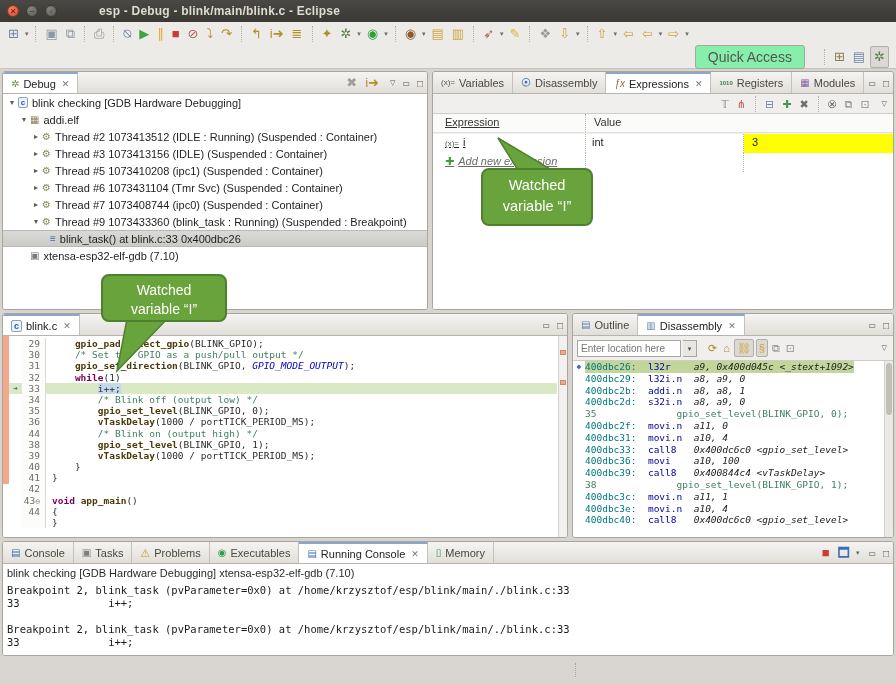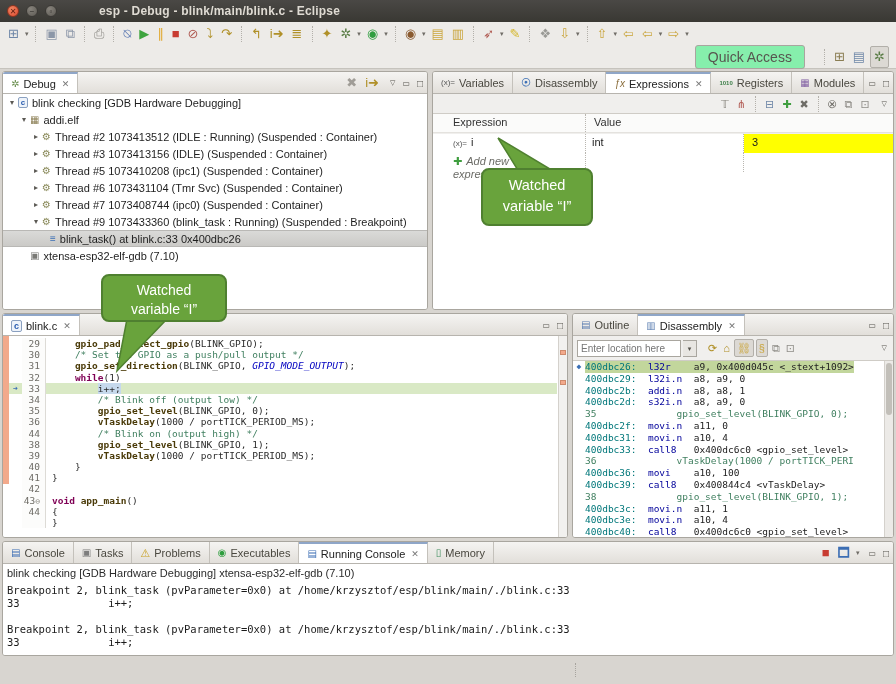--- a/index.html
+++ b/index.html
@@ -55,21 +55,21 @@
   .ti-c { display:inline-block; width:10px; height:11px; background:#eef3fa; border:1px solid #8aa0c0; border-radius:2px;
     color:#2a5db0; font-size:8px; line-height:10px; text-align:center; font-weight:bold; }
   .ti-elf { color:#8a7d52; } .ti-th { color:#8a8a5a; } .ti-fr { color:#3b6fb5; } .ti-gdb { color:#7a7a76; }
 
   
   .exptools { height:20px; background:#f0efed; border-bottom:1px solid #cfccc6; display:flex; align-items:center;
     justify-content:flex-end; padding-right:6px; }
   .exptools .tbi { font-size:11px; line-height:16px; }
   .exphead { display:flex; height:19px; background:#fbfbfa; font-size:11px; color:#333; border-bottom:1px solid #e4e2de; }
   .expbody { position:absolute; left:0; right:0; bottom:0; top:62px; background:#fff; font-size:11px; }
-  .ecol1 { width:153px; padding:2px 20px; border-right:1px dotted #b9b6b0; }
+  .ecol1 { width:153px; padding:2px 12px; border-right:1px dotted #b9b6b0;text-decoration:underline; }
   .ecol2 { width:158px; padding:2px 6px; border-right:1px dotted #b9b6b0; }
   .ecol3 { flex:1; padding:2px 8px; }
   .exprow { display:flex; height:19px; align-items:stretch; color:#1e1e1e; }
   .yellow { background:#ffff00; }
   .addrow { font-style:italic; color:#6b6b66; }
   .plus { color:#3f9e3f; font-weight:bold; font-style:normal; margin-right:4px; }
   .exicon { color:#555; font-size:8px; margin-right:4px; }
 
   
   .edbody { position:absolute; left:0; right:0; top:22px; bottom:0; background:#fff;
@@ -97,21 +97,21 @@
     padding:0 3px; font-family:inherit; }
   .locdd { width:14px; height:17px; border:1px solid #a9a69f; border-left:none; background:#e8e6e2;
     font-size:7px; color:#55534d; text-align:center; line-height:16px; }
   .distools .tbi { font-size:11px; line-height:16px; padding:0 2px; }
   .disbody { position:absolute; left:0; right:0; top:47px; bottom:0; background:#fff; overflow:hidden;
     font-family:"DejaVu Sans Mono","Liberation Mono",monospace; font-size:9.5px; }
   .dl { height:11.8px; line-height:11.8px; white-space:pre; display:flex; }
   .dmark { width:12px; flex:none; text-align:center; font-size:8px; color:#3b6fb5; }
   .dl.cur .dseg { background:#c2d69c; }
   .dl.cur .dmark::before { content:"◆"; }
-  .d-addr { color:#00777a; } .d-mn { color:#00009a; } .d-op { color:#222; } .d-src { color:#3f7f5f; }
+  .d-addr { color:#00777a; } .d-mn { color:#00009a; } .d-op { color:#222;font-style:italic; } .d-src { color:#3f7f5f; }
   .disscroll { position:absolute; right:0; top:47px; bottom:0; width:9px; background:#eceae7; border-left:1px solid #d4d1cc;}
   .disthumb { position:absolute; right:1px; top:2px; width:6px; height:52px; background:#c2bfb9; border-radius:3px;}
 
   
   .conbody { position:absolute; left:0; right:0; top:22px; bottom:0; background:#fff; overflow:hidden; }
   .contitle { font-size:11px; color:#2b2b2b; padding:3px 4px 5px 4px; }
   .conline { font-family:"DejaVu Sans Mono","Liberation Mono",monospace; font-size:10.5px; color:#1a1a1a;
     white-space:pre; height:13px; line-height:13px; padding-left:4px; }
 
   
@@ -395,21 +395,20 @@
     </div>
     <div class="disbody">
       <div class="dl cur"><span class="dmark"></span><span class="dseg"><span class="d-addr">400dbc26:  </span><span class="d-mn">l32r    </span><span class="d-op">a9, 0x400d045c &lt;_stext+1092&gt;</span></span></div>
       <div class="dl"><span class="dmark"></span><span class="dseg"><span class="d-addr">400dbc29:  </span><span class="d-mn">l32i.n  </span><span class="d-op">a8, a9, 0</span></span></div>
       <div class="dl"><span class="dmark"></span><span class="dseg"><span class="d-addr">400dbc2b:  </span><span class="d-mn">addi.n  </span><span class="d-op">a8, a8, 1</span></span></div>
       <div class="dl"><span class="dmark"></span><span class="dseg"><span class="d-addr">400dbc2d:  </span><span class="d-mn">s32i.n  </span><span class="d-op">a8, a9, 0</span></span></div>
       <div class="dl"><span class="dmark"></span><span class="dseg"><span class="d-src">35              gpio_set_level(BLINK_GPIO, 0);</span></span></div>
       <div class="dl"><span class="dmark"></span><span class="dseg"><span class="d-addr">400dbc2f:  </span><span class="d-mn">movi.n  </span><span class="d-op">a11, 0</span></span></div>
       <div class="dl"><span class="dmark"></span><span class="dseg"><span class="d-addr">400dbc31:  </span><span class="d-mn">movi.n  </span><span class="d-op">a10, 4</span></span></div>
       <div class="dl"><span class="dmark"></span><span class="dseg"><span class="d-addr">400dbc33:  </span><span class="d-mn">call8   </span><span class="d-op">0x400dc6c0 &lt;gpio_set_level&gt;</span></span></div>
-      <div class="dl"><span class="dmark"></span><span class="dseg"><span class="d-src">36              vTaskDelay(1000 / portTICK_PERI</span></span></div>
       <div class="dl"><span class="dmark"></span><span class="dseg"><span class="d-addr">400dbc36:  </span><span class="d-mn">movi    </span><span class="d-op">a10, 100</span></span></div>
       <div class="dl"><span class="dmark"></span><span class="dseg"><span class="d-addr">400dbc39:  </span><span class="d-mn">call8   </span><span class="d-op">0x400844c4 &lt;vTaskDelay&gt;</span></span></div>
       <div class="dl"><span class="dmark"></span><span class="dseg"><span class="d-src">38              gpio_set_level(BLINK_GPIO, 1);</span></span></div>
       <div class="dl"><span class="dmark"></span><span class="dseg"><span class="d-addr">400dbc3c:  </span><span class="d-mn">movi.n  </span><span class="d-op">a11, 1</span></span></div>
       <div class="dl"><span class="dmark"></span><span class="dseg"><span class="d-addr">400dbc3e:  </span><span class="d-mn">movi.n  </span><span class="d-op">a10, 4</span></span></div>
       <div class="dl"><span class="dmark"></span><span class="dseg"><span class="d-addr">400dbc40:  </span><span class="d-mn">call8   </span><span class="d-op">0x400dc6c0 &lt;gpio_set_level&gt;</span></span></div>
 
     </div>
     <div class="disscroll">
         <span class="disthumb"></span>

